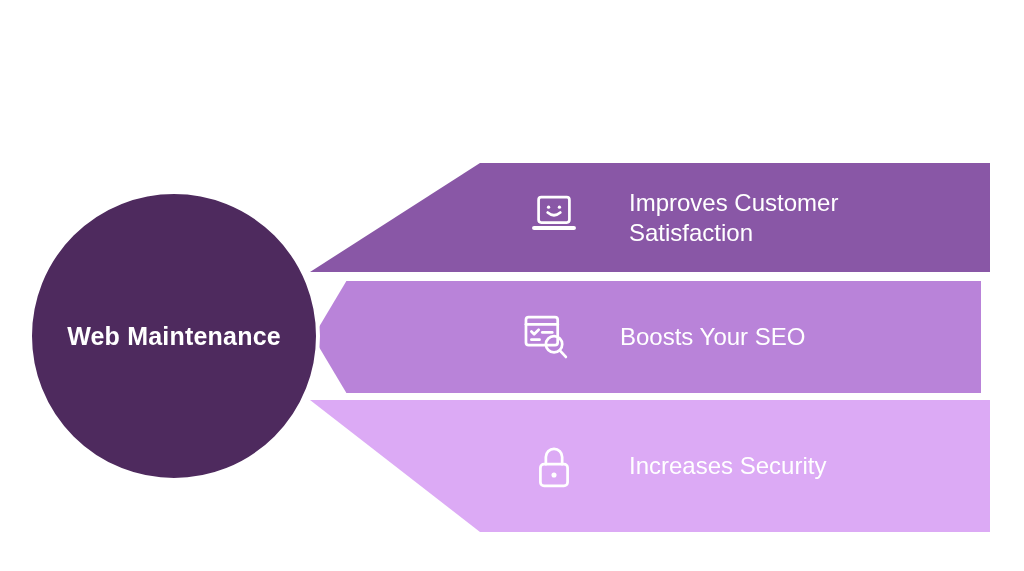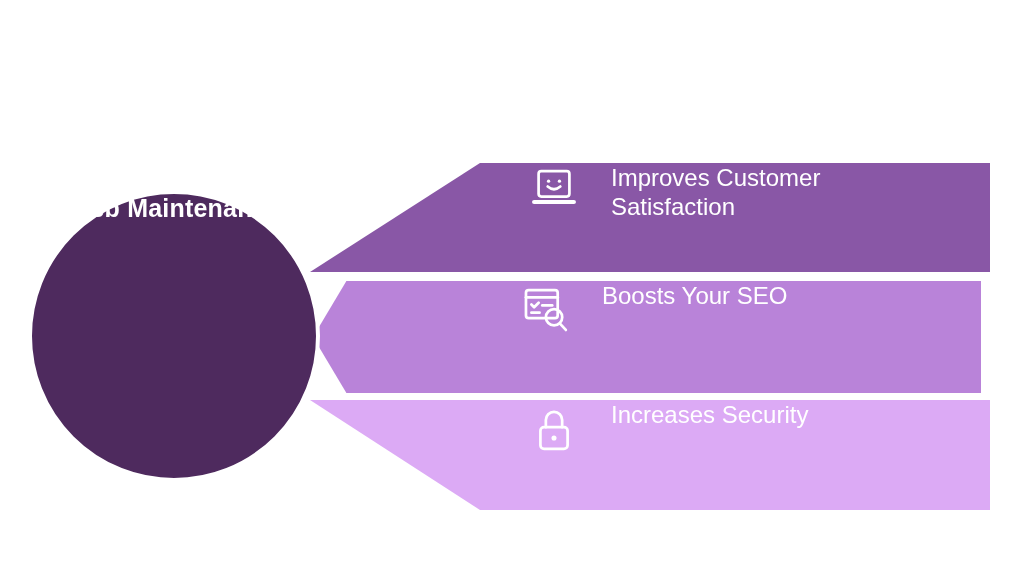--- a/index.html
+++ b/index.html
@@ -20,39 +20,40 @@
   .hub-circle {
     position: absolute;
     left: 28px;
     top: 190px;
     width: 292px;
     height: 292px;
     border-radius: 50%;
     border: 4px solid #ffffff;
     box-sizing: border-box;
     display: flex;
-    align-items: flex-start;
+    align-items: center;
     justify-content: center;
     z-index: 3;
   }
   .hub-circle .hub-title {
     color: #ffffff;
     font-size: 25px;
     font-weight: 700;
     letter-spacing: 0.2px;
     text-align: center;
   }
 
   
   .band {
     position: absolute;
     display: flex;
-    align-items: flex-start;
+    align-items: center;
     box-sizing: border-box;
     z-index: 1;
+    gap: 18px;
   }
   .band .band-icon {
     width: 58px;
     height: 58px;
     flex: 0 0 auto;
     margin-right: 28px;
   }
   .band .band-label {
     color: #ffffff;
     font-size: 24px;
@@ -74,21 +75,21 @@
     left: 313px;
     width: 668px;
     height: 112px;
     padding-left: 203px;
     clip-path: polygon(0 50%, 5% 0, 100% 0, 100% 100%, 5% 100%);
   }
   .band-bottom {
     top: 400px;
     left: 310px;
     width: 680px;
-    height: 110px;
+    height: 132px;
     padding-left: 215px;
     clip-path: polygon(0 0, 100% 0, 100% 100%, 25% 100%);
   }
 
   svg.icon-stroke {
     stroke: #ffffff;
     stroke-width: 3;
     fill: none;
     stroke-linecap: round;
     stroke-linejoin: round;

